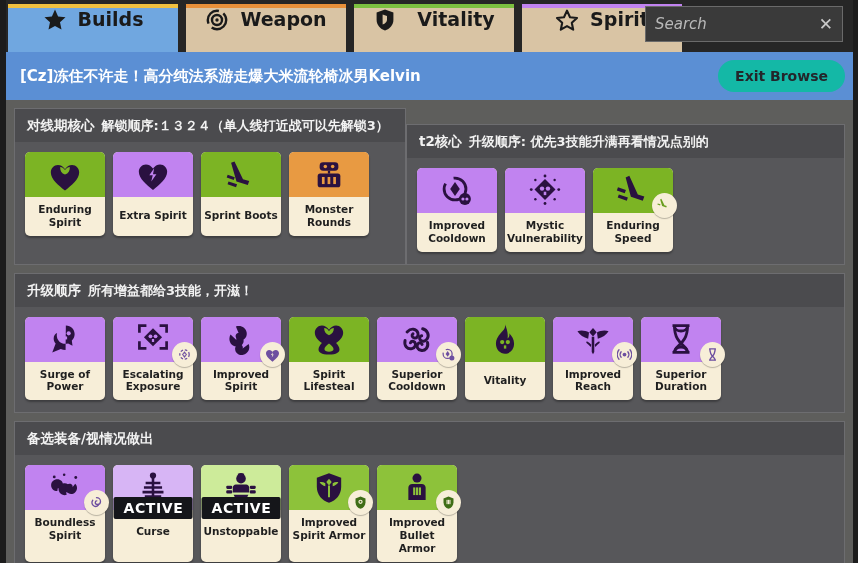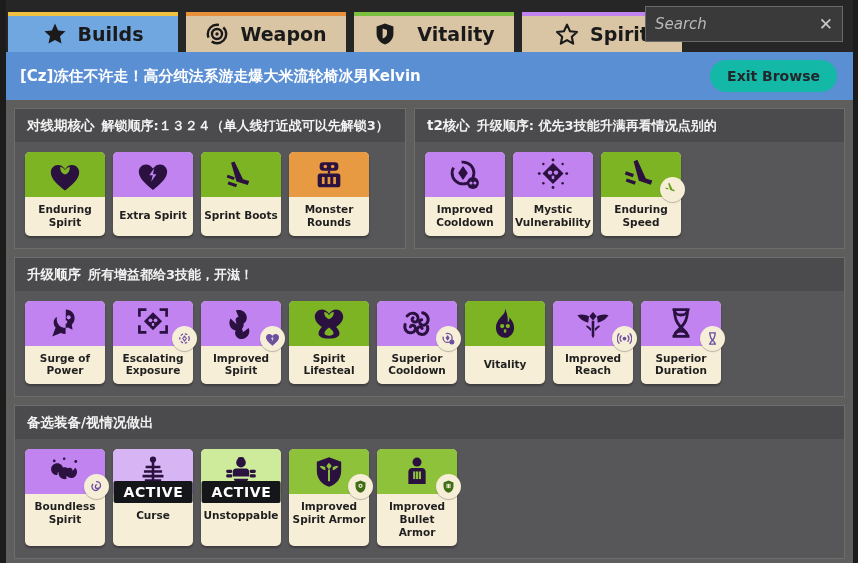--- a/index.html
+++ b/index.html
@@ -21,24 +21,23 @@
   .tabbar {
     position: absolute; top: 0; left: 0; right: 0;
     height: 52px;
     background: #262626;
     display: flex;
     align-items: flex-end;
     gap: 8px;
     padding-left: 2px;
   }
   .tab {
-    height: 40px;
+    height: 48px;
     min-width: 160px;
     display: flex;
-    align-items: center;
     justify-content: center;
     gap: 11px;
     background: #d9c4a4;
     color: #1a1a1a;
     font-size: 19px;
     font-weight: 700;
     border-top: 4px solid #e49d3a;
     cursor: pointer;
     padding: 0 14px;
     white-space: nowrap;
@@ -65,21 +64,21 @@
   .searchwrap .sclear {
     color: #c9c9c9; font-size: 17px; cursor: pointer; padding-left: 6px; line-height: 1;
   }
 
   
   .titlestrip {
     position: absolute; top: 52px; left: 0; right: 0;
     height: 48px;
     background: #5b8fd4;
     display: flex; align-items: center;
-    padding: 0 16px 0 14px;
+    padding: 0 8px 0 14px;
   }
   .titlestrip .btitle {
     flex: 1;
     color: #ffffff;
     font-size: 15px;
     font-weight: 700;
     white-space: nowrap;
     overflow: hidden;
   }
   .exitbtn {
@@ -91,30 +90,30 @@
     white-space: nowrap;
   }
 
   
   .content {
     position: absolute; top: 100px; left: 0; right: 0; bottom: 0;
     padding: 8px 8px 0 8px;
     overflow: hidden;
   }
 
-  .rowgroup { display: flex; gap: 8px; margin-bottom: 8px; }
+  .rowgroup { display: flex; margin-bottom: 8px; }
 
   .panel {
     background: #57575a;
     border: 1px solid #6d6d70;
     padding: 0 0 12px 0;
   }
   .panel.grow { flex: 1; }
   .panel.p-left { width: 392px; flex: 0 0 392px; }
-  .panel.p-right { flex: 1; }
+  .panel.p-right { flex: 1; margin-top: 16px; }
 
   .panelhead {
     background: #4b4b4e;
     padding: 8px 12px 7px 12px;
     color: #f2f2f2;
     font-size: 13.5px;
     white-space: nowrap;
     overflow: hidden;
     display: flex; align-items: baseline; gap: 7px;
   }

